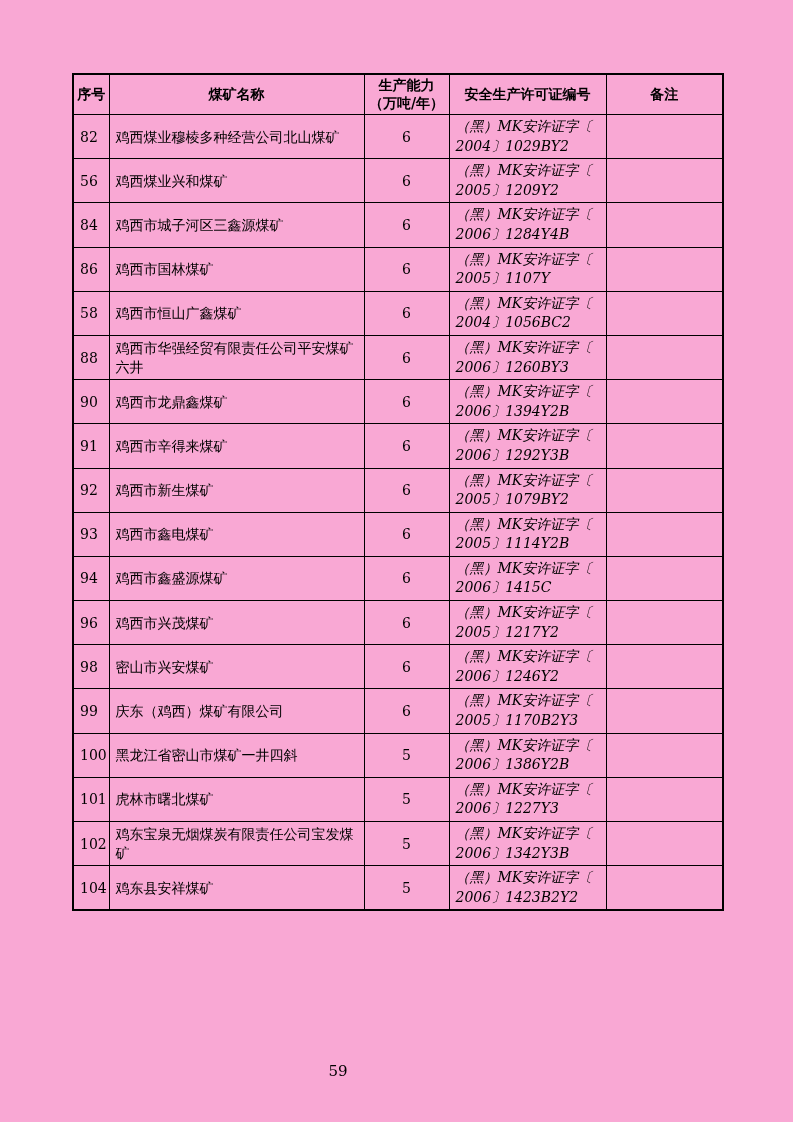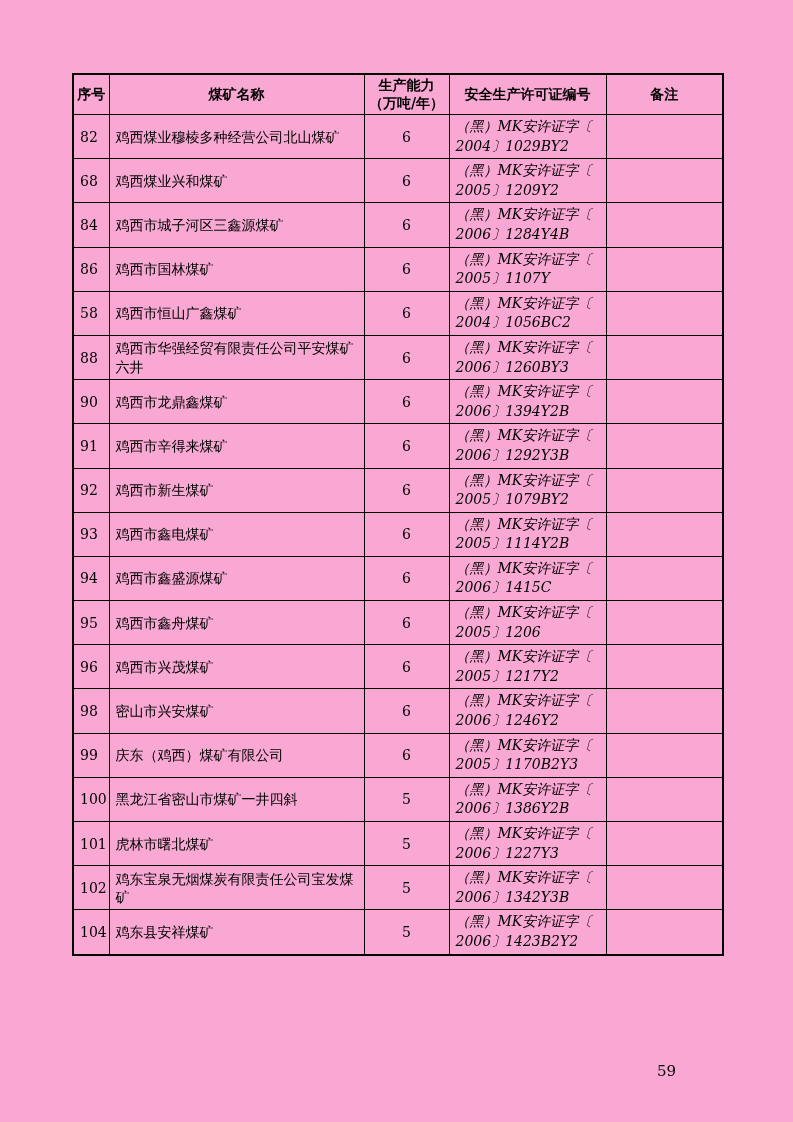--- a/index.html
+++ b/index.html
@@ -64,21 +64,21 @@
     font-style: italic;
   }
   .c-remark {
     text-align: center;
   }
   .page-number {
     position: absolute;
     top: 1062px;
     left: 0;
     width: 676px;
-    text-align: right;
+    text-align: center;
     font-size: 15px;
   }
 </style>
 </head>
 <body>
 
 <div class="page">
 
   <table class="doc-table">
     <colgroup>
@@ -101,21 +101,21 @@
     <tbody>
         <tr>
           <td class="c-no">82</td>
           <td class="c-name">鸡西煤业穆棱多种经营公司北山煤矿</td>
           <td class="c-capacity">6</td>
           <td class="c-license">（黑）MK安许证字〔
 2004〕1029BY2</td>
           <td class="c-remark"></td>
         </tr>
         <tr>
-          <td class="c-no">68</td>
+          <td class="c-no">56</td>
           <td class="c-name">鸡西煤业兴和煤矿</td>
           <td class="c-capacity">6</td>
           <td class="c-license">（黑）MK安许证字〔
 2005〕1209Y2</td>
           <td class="c-remark"></td>
         </tr>
         <tr>
           <td class="c-no">84</td>
           <td class="c-name">鸡西市城子河区三鑫源煤矿</td>
           <td class="c-capacity">6</td>
@@ -181,28 +181,20 @@
         </tr>
         <tr>
           <td class="c-no">94</td>
           <td class="c-name">鸡西市鑫盛源煤矿</td>
           <td class="c-capacity">6</td>
           <td class="c-license">（黑）MK安许证字〔
 2006〕1415C</td>
           <td class="c-remark"></td>
         </tr>
         <tr>
-          <td class="c-no">95</td>
-          <td class="c-name">鸡西市鑫舟煤矿</td>
-          <td class="c-capacity">6</td>
-          <td class="c-license">（黑）MK安许证字〔
-2005〕1206</td>
-          <td class="c-remark"></td>
-        </tr>
-        <tr>
           <td class="c-no">96</td>
           <td class="c-name">鸡西市兴茂煤矿</td>
           <td class="c-capacity">6</td>
           <td class="c-license">（黑）MK安许证字〔
 2005〕1217Y2</td>
           <td class="c-remark"></td>
         </tr>
         <tr>
           <td class="c-no">98</td>
           <td class="c-name">密山市兴安煤矿</td>

